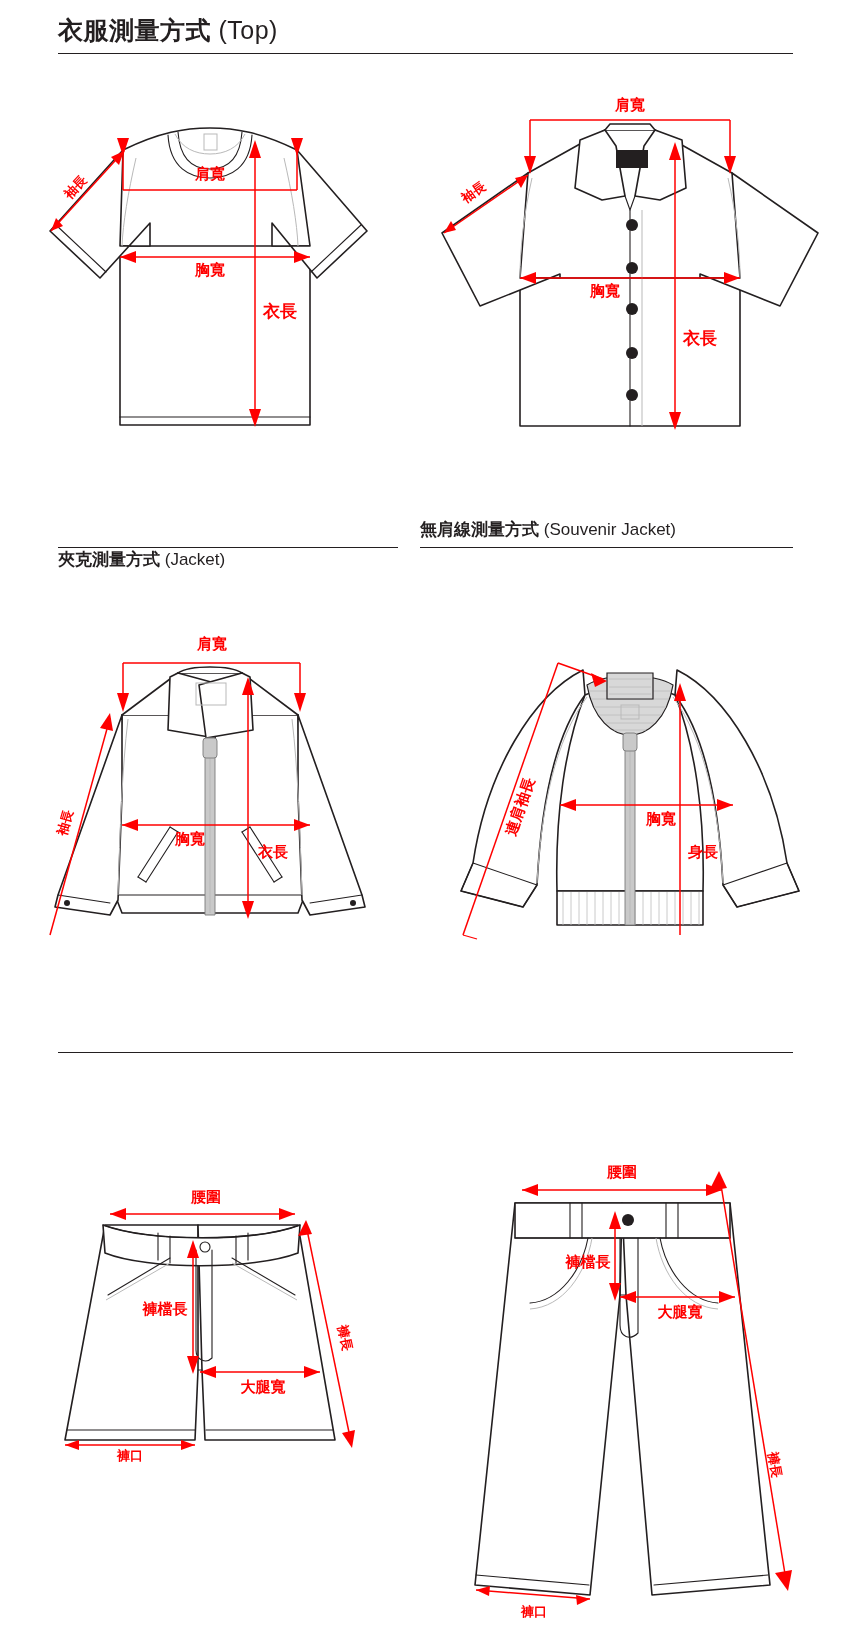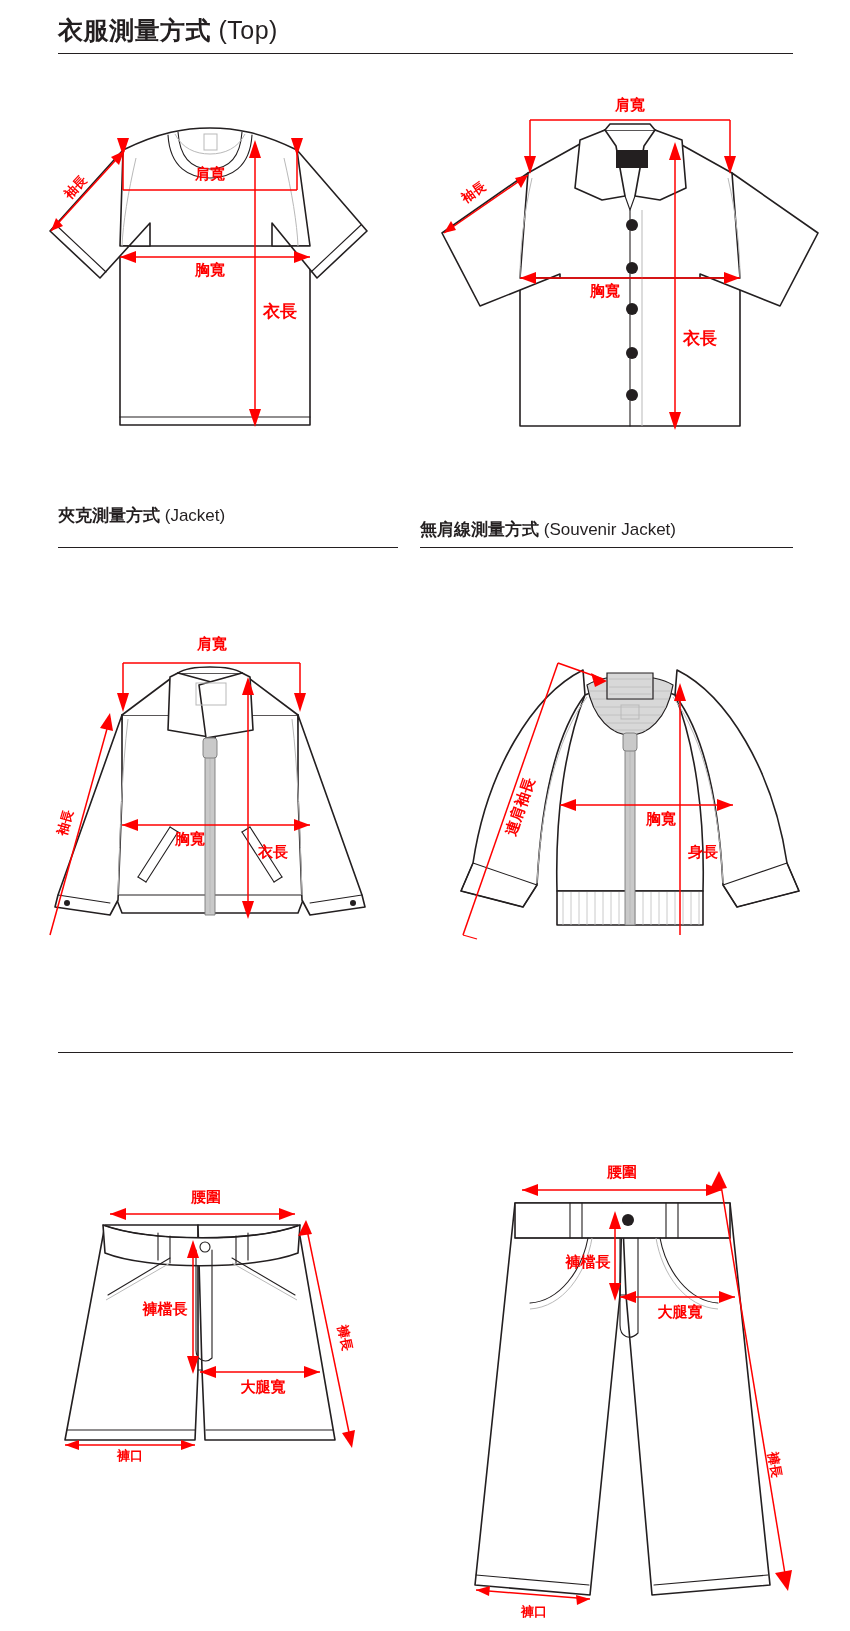--- a/index.html
+++ b/index.html
@@ -239,21 +239,21 @@
       <polygon class="dim-fill" points="320,200 304,194 304,206"></polygon>
       <text class="lbl" x="185" y="214">胸寬</text>
 
       <path class="dim" d="M255 72 L255 346"></path>
       <polygon class="dim-fill" points="255,64 249,82 261,82"></polygon>
       <polygon class="dim-fill" points="255,352 249,334 261,334"></polygon>
       <text class="lbl lbl-lg" x="280" y="262">衣長</text>
     </svg>
   </div>
 
-  <div class="sub-title" style="left:58px; top:507px;">
+  <div class="sub-title" style="left:58px; top:551px;">
     <span>夾克測量方式</span>
     <span class="en">(Jacket)</span>
   </div>
   <div class="rule" style="left:58px; top:547px; width:340px;"></div>
 
   <div class="sub-title" style="left:420px; top:521px;">
     <span>無肩線測量方式</span>
     <span class="en">(Souvenir Jacket)</span>
   </div>
   <div class="rule" style="left:420px; top:547px; width:373px;"></div>

